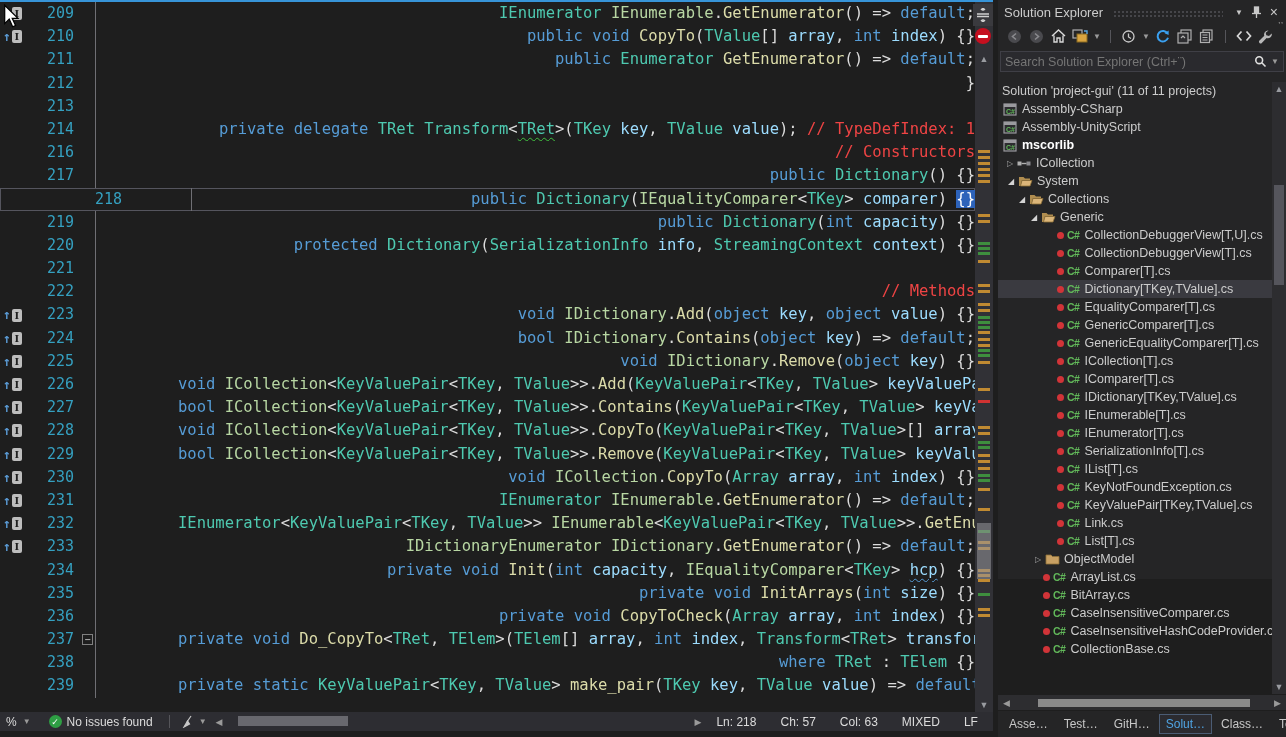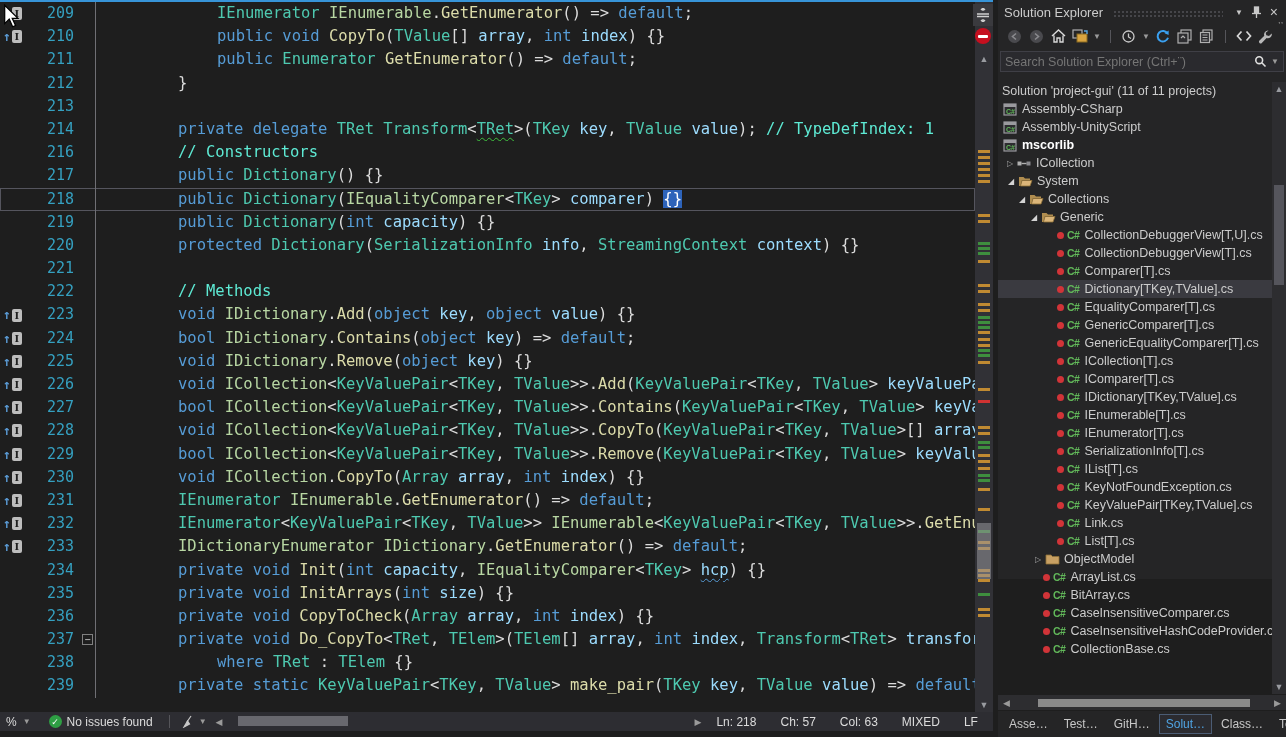--- a/index.html
+++ b/index.html
@@ -6,35 +6,35 @@
   html,body { width:1286px; height:737px; overflow:hidden; background:#1b1b1f; }
   #app { position:relative; width:1286px; height:737px; background:#1e1e1e;
          font-family:"Liberation Sans", sans-serif; }
 
   
   #editor { position:absolute; left:0; top:0; width:993px; height:712px; background:#1e1e1e; overflow:hidden; }
   #editor-top-border { position:absolute; left:0; top:0; width:993px; height:2px; }
   #code-lines { position:absolute; left:0; top:2px; width:975px; }
   .line { position:relative; display:flex; height:23.2px; line-height:23.2px; white-space:pre;
           font-family:"DejaVu Sans Mono","Liberation Mono",monospace; font-size:15.5px; }
-  .line.cur { box-shadow: inset 0 0 0 1px #55555e; }
+  .line.cur { box-shadow: inset 0 0 0 1px #55555e; gap: 48px; }
   .g-ico { width:28px; flex:0 0 28px; display:flex; align-items:center; justify-content:flex-start; padding-left:3px; }
   .impl-arrow { color:#5b9bd5; font-size:13px; font-weight:bold; margin-right:1px; }
   .impl-box { display:inline-block; width:10px; height:13px; background:#bdbdbd; color:#1e1e1e; border-radius:2px;
               font-size:10px; line-height:13px; text-align:center; font-family:"DejaVu Serif",serif; font-weight:bold; }
   .g-num { width:46px; flex:0 0 46px; text-align:right; color:#35a0c0; font-size:15px; }
   .g-out { width:26px; flex:0 0 26px; position:relative; }
   .g-out::after { content:""; position:absolute; left:21px; top:0; bottom:0; border-left:1px solid #6f6f74; }
   .fold-box { position:absolute; left:8px; top:6px; width:11px; height:11px; border:1px solid #808080; background:#1e1e1e;
               color:#c8c8c8; font-size:10px; line-height:9px; text-align:center; z-index:2; }
-  .code { flex:1 1 auto; overflow:hidden; color:#dcdcdc; }
+  .code { flex:1 1 auto; overflow:hidden; color:#dcdcdc;text-align:right; }
   .ind { display:inline-block; width:39px; border-left:1px dashed #4a4a4a; color:#3c4650; position:relative; }
   .ind::before { content:"\2192"; position:absolute; left:12px; font-size:12px; top:0; }
   .tok-k { color:#569cd6; } .tok-t { color:#4ec9b0; } .tok-i { color:#b8d7a3; }
-  .tok-m { color:#dcdcaa; } .tok-p { color:#9cdcfe; } .tok-c { color:#5eead4; } .tok-d { color:#dcdcdc; }
+  .tok-m { color:#dcdcaa; } .tok-p { color:#9cdcfe; } .tok-c { color:#ef4444; } .tok-d { color:#dcdcdc; }
   .mod-sel { background:#2d63ba; color:#ffffff; }
   .mod-sqg { text-decoration:underline wavy #3fbf3f 1px; text-underline-offset:3px; }
   .mod-sqb { text-decoration:underline wavy #569cd6 1px; text-underline-offset:3px; }
 
   
   #vscroll { position:absolute; right:0; top:2px; width:18px; height:710px; background:#313136; }
   #split-handle { position:absolute; right:0; top:4px; width:20px; height:22px; background:#3a3a3e; z-index:5;
                   display:flex; align-items:center; justify-content:center; }
   #readonly-badge { position:absolute; right:2px; top:28px; width:16px; height:16px; background:#c50f1f; border-radius:50%; z-index:5; }
   #readonly-badge::after { content:""; position:absolute; left:3px; top:6.5px; width:10px; height:3px; background:#fff; border-radius:1px; }

